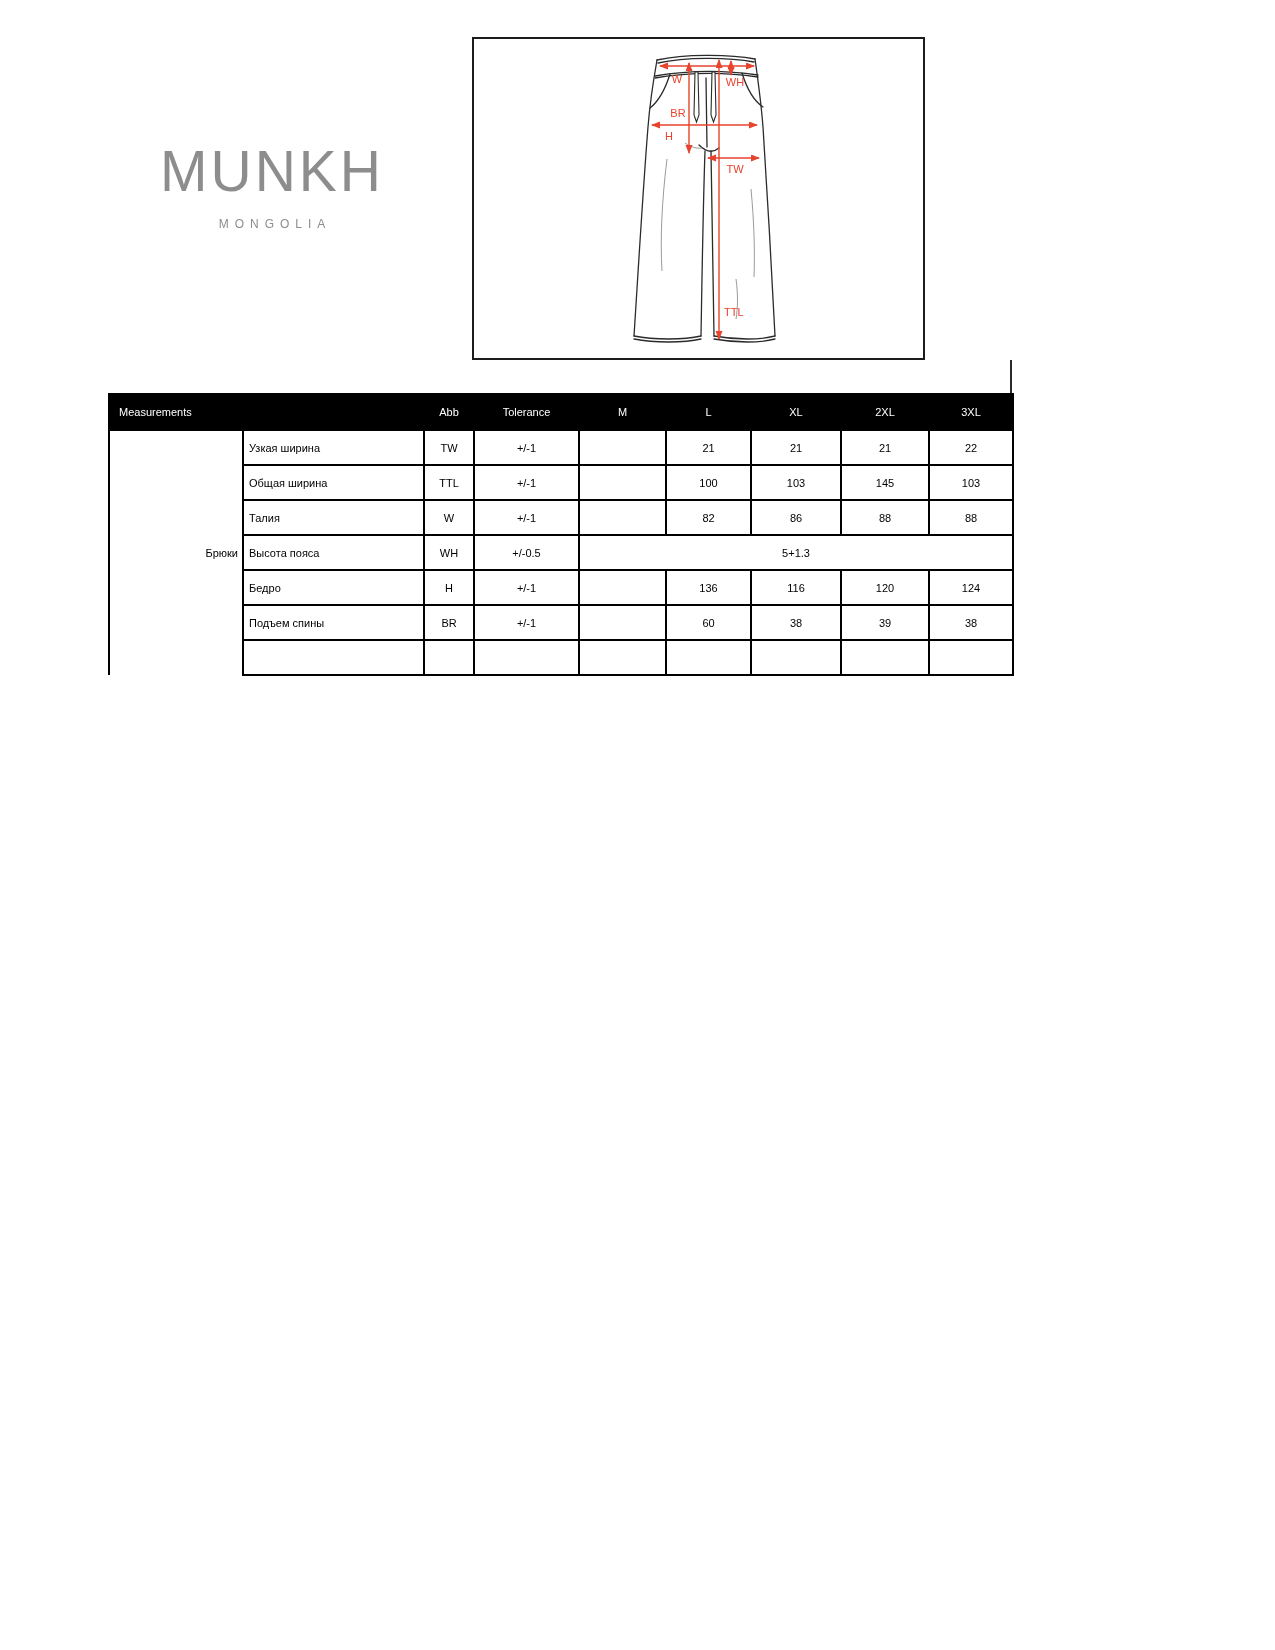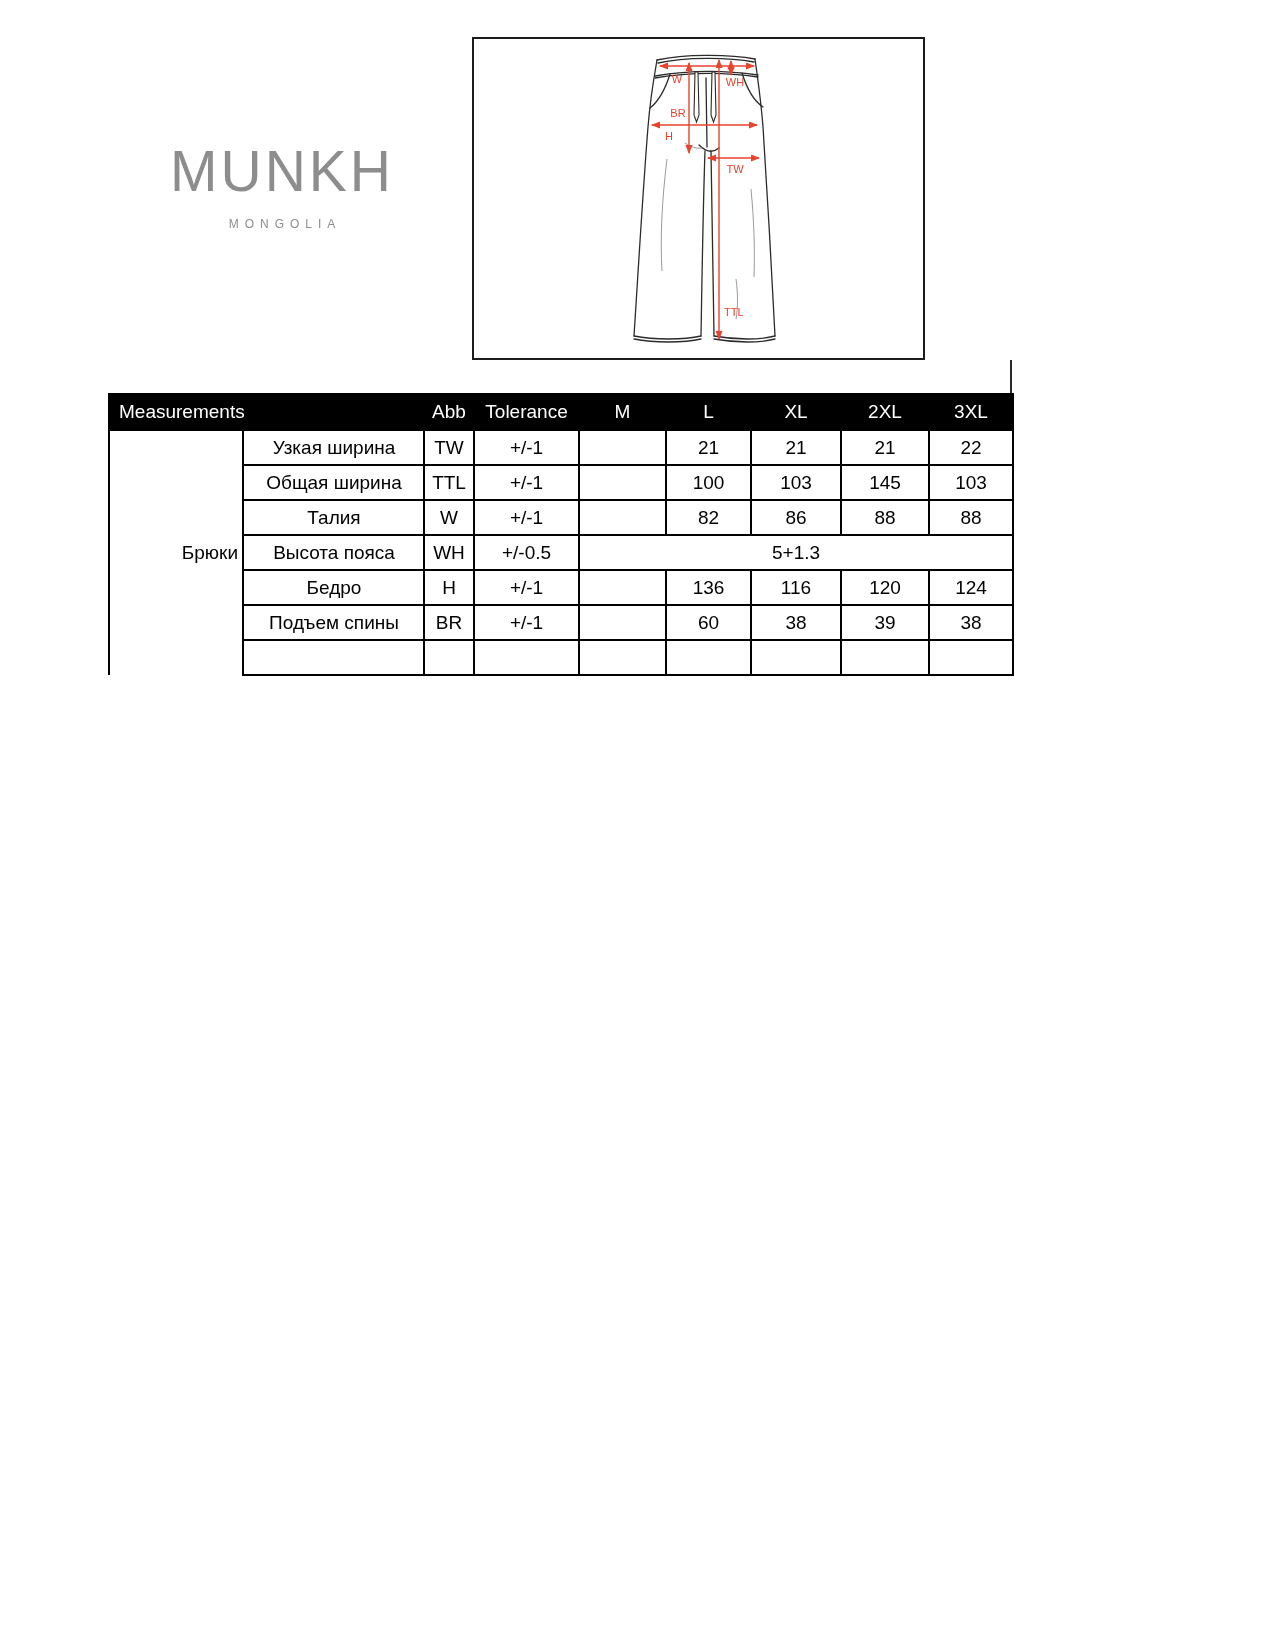--- a/index.html
+++ b/index.html
@@ -1,45 +1,45 @@
 <!DOCTYPE html>
 <html><head>
 <meta charset="utf-8">
 <style>
   * { margin:0; padding:0; box-sizing:border-box; }
   html,body { width:1275px; height:1650px; background:#ffffff;
               font-family:"Liberation Sans", sans-serif; color:#000; }
   .page { position:relative; width:1275px; height:1650px; background:#fff; overflow:hidden; }
 
   
-  .logo-block { position:absolute; left:146px; top:140px; width:272px; text-align:center; }
+  .logo-block { position:absolute; left:136px; top:140px; width:272px; text-align:center; }
   .brand { font-size:57px; line-height:1.1; color:#8d8d8d; letter-spacing:3px; font-weight:400; }
   .brand-sub { margin-top:14px; font-size:12px; color:#8d8d8d; letter-spacing:6px; text-indent:6px; }
 
   
   .diagram-box { position:absolute; left:472px; top:37px; width:453px; height:323px;
                  border:2px solid #1c1c1c; background:#fff; }
   .diagram-box svg { display:block; width:449px; height:319px; }
   .sketch { stroke:#2b2b2b; stroke-width:1.3; fill:none; stroke-linecap:round; }
   .sketch-fill { stroke:#2b2b2b; stroke-width:1.1; fill:#ffffff; }
   .shade { stroke:#9a9a9a; stroke-width:1; fill:none; }
   .ann { stroke:#e8432c; stroke-width:1.4; fill:none; }
   .ann-label { fill:#e8432c; font-family:"Liberation Sans",sans-serif; font-size:11px; }
 
   
   .right-line { position:absolute; left:1010px; top:360px; width:2px; height:35px; background:#2a2a2a; }
 
   
   .size-table { position:absolute; left:108px; top:393px; width:904px;
-                border-collapse:collapse; table-layout:fixed; font-size:19px; }
+                border-collapse:collapse; table-layout:fixed; font-size:11px; }
   .size-table th, .size-table td { border:2px solid #000; padding:0 4px; height:35px;
                                    text-align:center; vertical-align:middle; overflow:hidden; }
   .size-table thead th { background:#000; color:#fff; font-weight:400; height:36px; }
   .size-table thead th.h-left { text-align:left; padding-left:9px; }
-  .size-table td.name { text-align:center; padding-left:5px; }
+  .size-table td.name { text-align:left; padding-left:5px; }
   .size-table td.cat { border-bottom:0; text-align:right; }
 </style>
 </head>
 <body>
 
 <div class="page">
 
   <div class="logo-block">
     <div class="brand">MUNKH</div>
     <div class="brand-sub">MONGOLIA</div>

